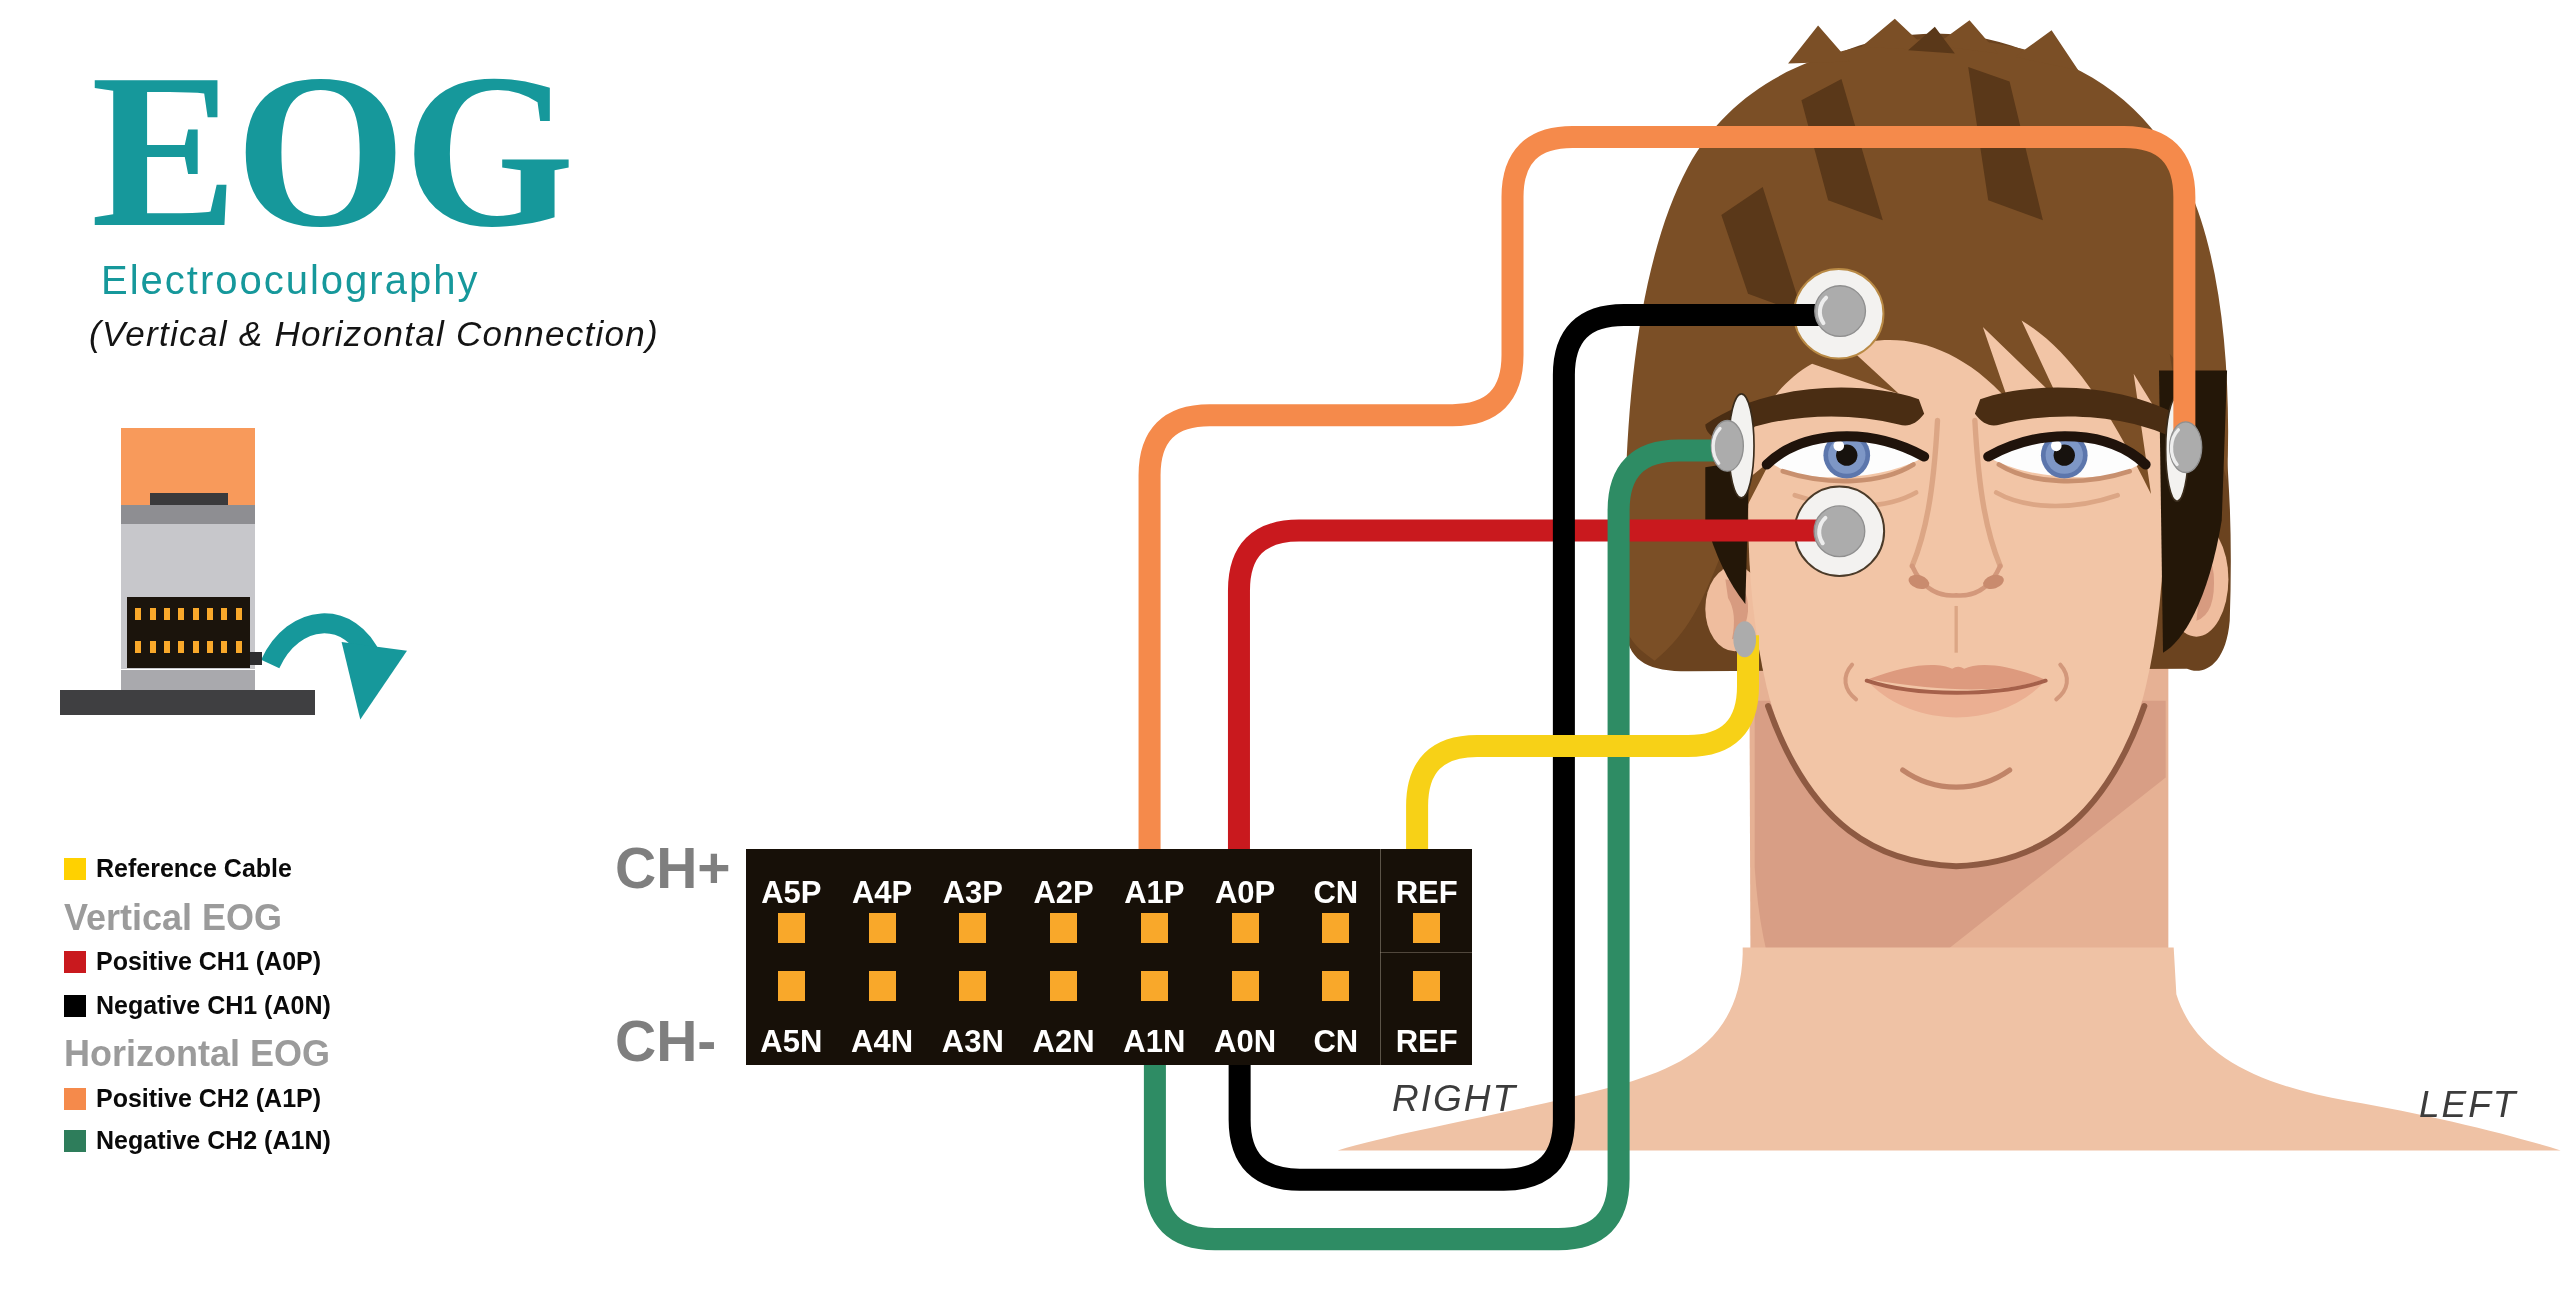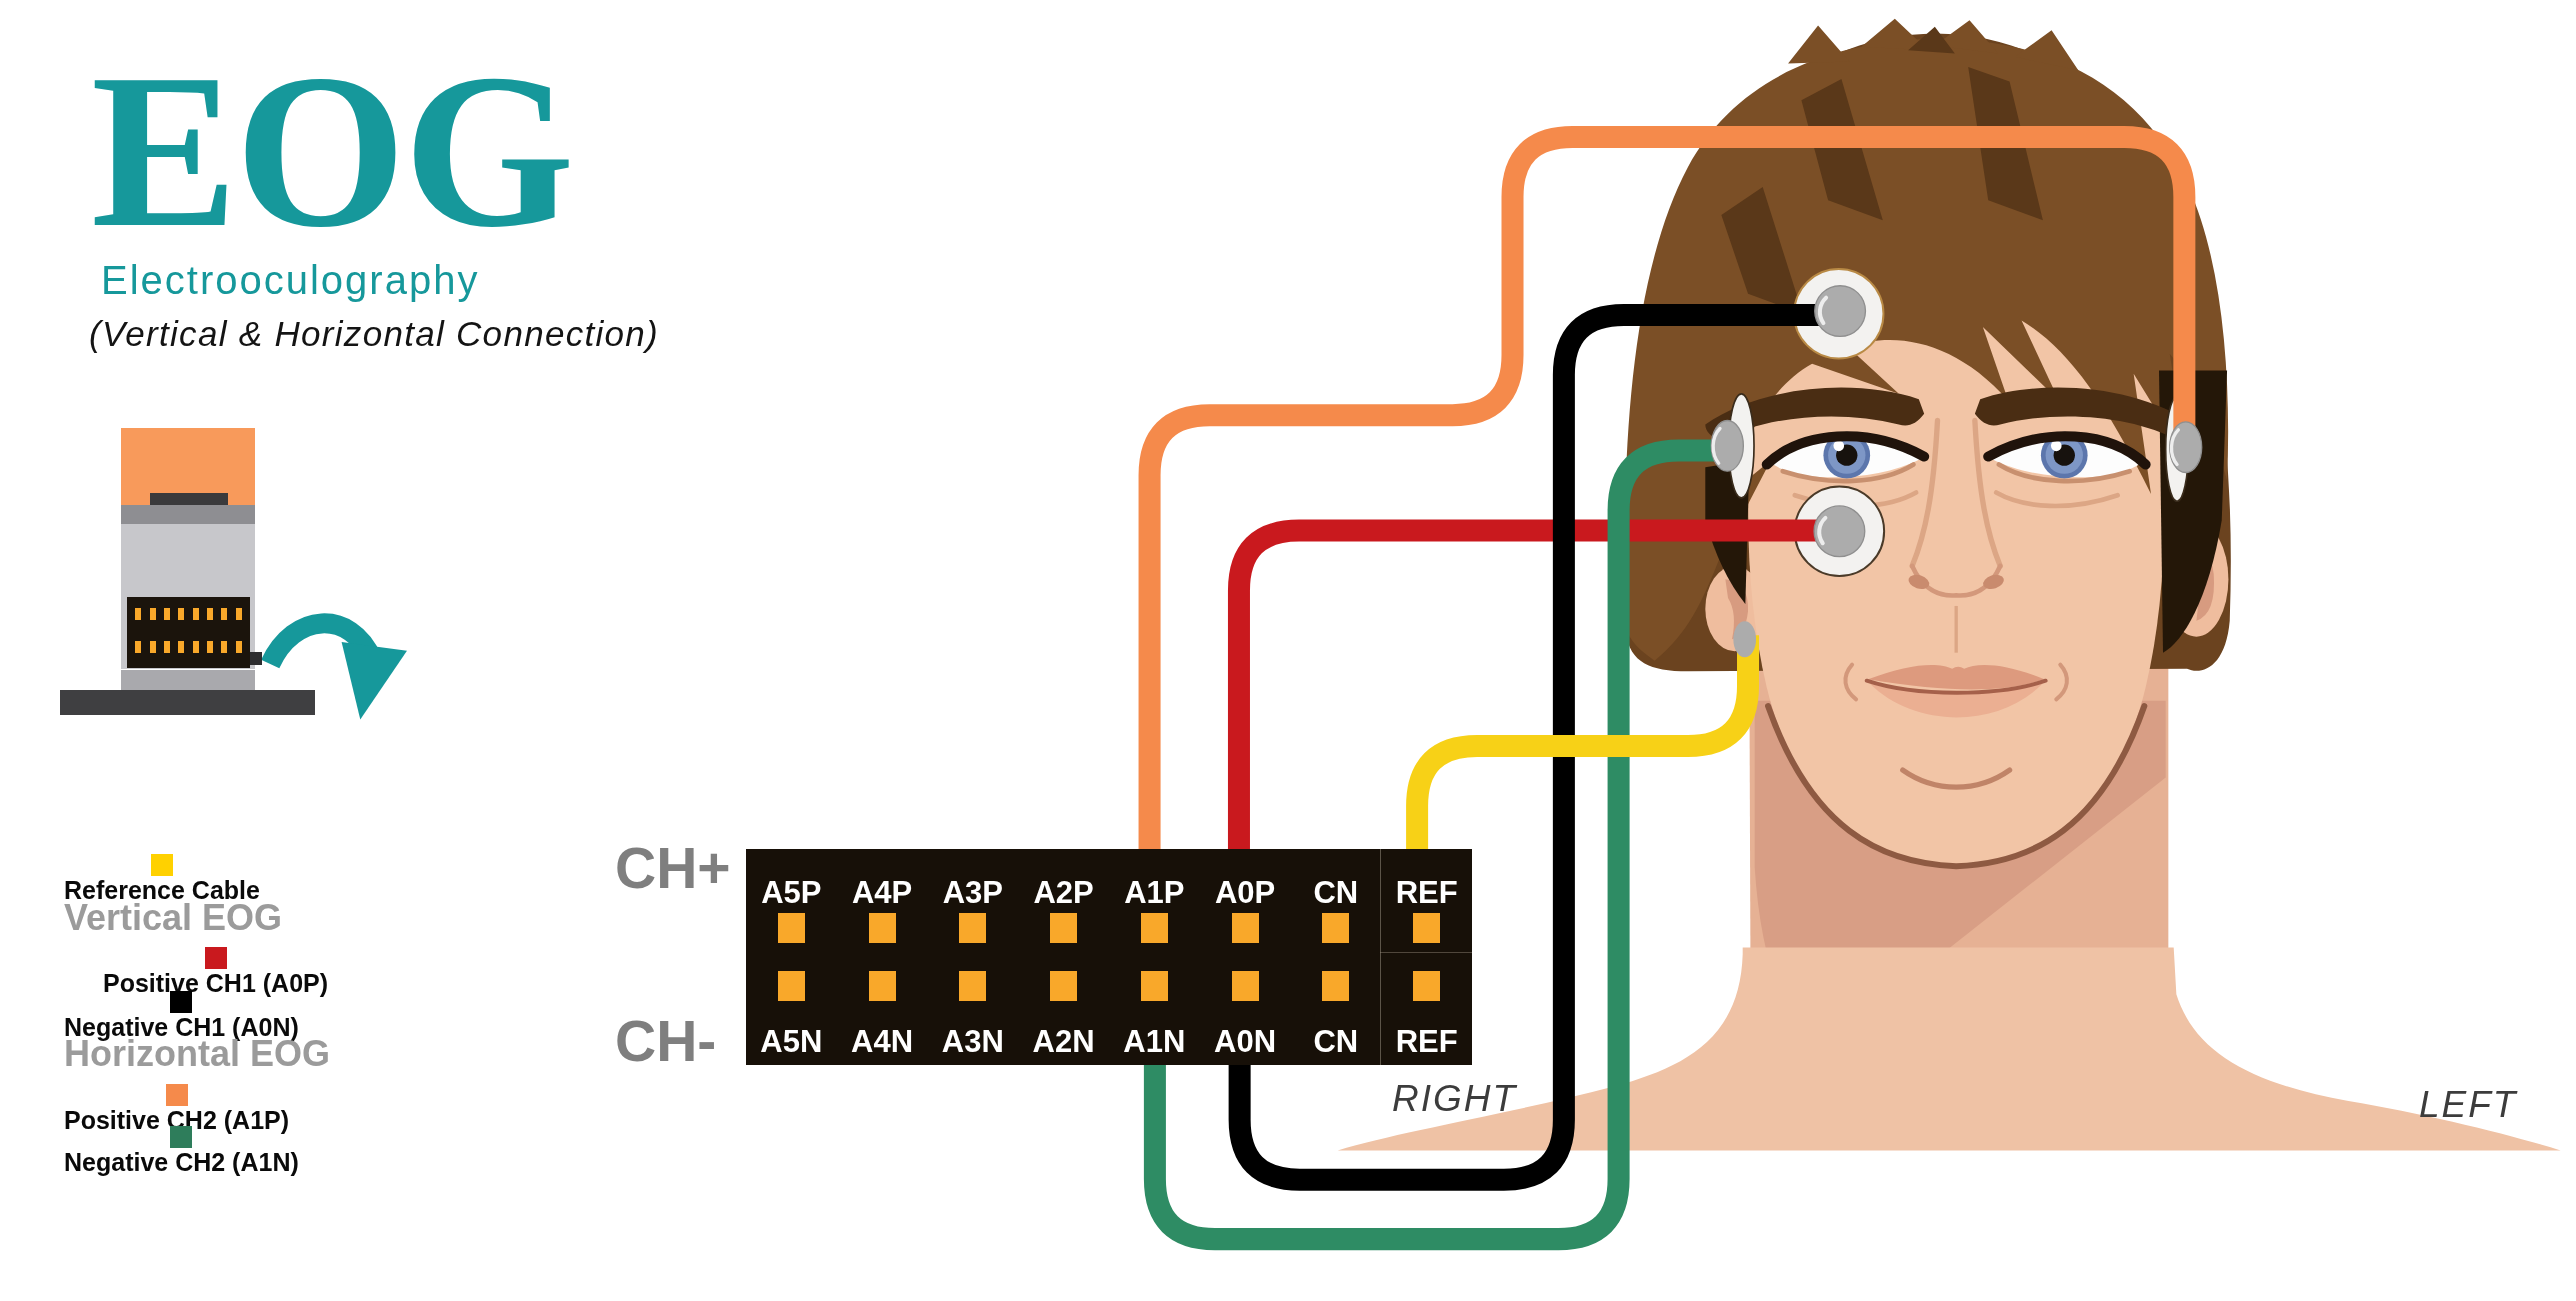--- a/index.html
+++ b/index.html
@@ -4,21 +4,21 @@
 <style>
   html,body{margin:0;padding:0;background:#fff;}
   body{width:2576px;height:1302px;overflow:hidden;font-family:"Liberation Sans",sans-serif;position:relative;}
   .abs{position:absolute;}
   #art{position:absolute;left:0;top:0;z-index:1;}
   
   .main-title{left:91px;top:41px;font-size:220px;font-weight:700;line-height:1;letter-spacing:-2.7px;z-index:10;font-family:Liberation Serif, serif;}
   .sub-title{left:101px;top:258px;font-size:40px;font-weight:400;letter-spacing:2px;z-index:10;text-align:right;}
   .tagline{left:89px;top:314px;font-size:35px;font-style:italic;color:#141414;letter-spacing:1.3px;z-index:10;}
   
-  .lg-row{display:flex;align-items:center;z-index:10;flex-direction:column;}
+  .lg-row{display:flex;align-items:center;gap:10px;z-index:10;}
   .lg-sq{width:22px;height:22px;flex:0 0 22px;}
   .lg-txt{font-size:25px;font-weight:700;color:#0a0a0a;white-space:nowrap;}
   .lg-head{font-size:36px;font-weight:700;color:#9b9b9b;z-index:10;white-space:nowrap;}
   
   .dev{z-index:10;}
   .dev-pins{display:flex;justify-content:space-evenly;align-items:center;position:absolute;left:0;width:100%;}
   .dev-pin{width:6px;height:12px;}
   
   .ch-label{font-size:57px;font-weight:700;color:#7f7f7f;z-index:10;line-height:1;}
   .board{left:746px;top:849px;width:726px;height:216px;display:flex;z-index:5;}
@@ -157,21 +157,21 @@
   <div class="abs" style="left:190px;top:224px;width:12px;height:13.3px;background:#2E2E30;"></div>
   <div class="abs" style="left: 61px; top: 242px; width: 134px; height: 20px; background: rgb(169, 169, 173);"></div>
   <div class="abs" style="left: 0px; top: 262px; width: 255px; height: 25px; background: rgb(63, 63, 65);"></div>
 </div>
 
 <div class="abs lg-row" style="left:64px;top:854px;">
   <span class="lg-sq" style="background: rgb(255, 209, 0);"></span>
   <span class="lg-txt">Reference Cable</span>
 </div>
 <div class="abs lg-head" style="left:64px;top:897px;">Vertical EOG</div>
-<div class="abs lg-row" style="left:64px;top:947px;margin-left:39px;">
+<div class="abs lg-row" style="left:64px;top:947px;">
   <span class="lg-sq" style="background: rgb(201, 25, 30);"></span>
   <span class="lg-txt">Positive CH1 (A0P)</span>
 </div>
 <div class="abs lg-row" style="left:64px;top:991px;">
   <span class="lg-sq" style="background: rgb(0, 0, 0);"></span>
   <span class="lg-txt">Negative CH1 (A0N)</span>
 </div>
 <div class="abs lg-head" style="left:64px;top:1033px;">Horizontal EOG</div>
 <div class="abs lg-row" style="left:64px;top:1084px;">
   <span class="lg-sq" style="background: rgb(245, 138, 75);"></span>

